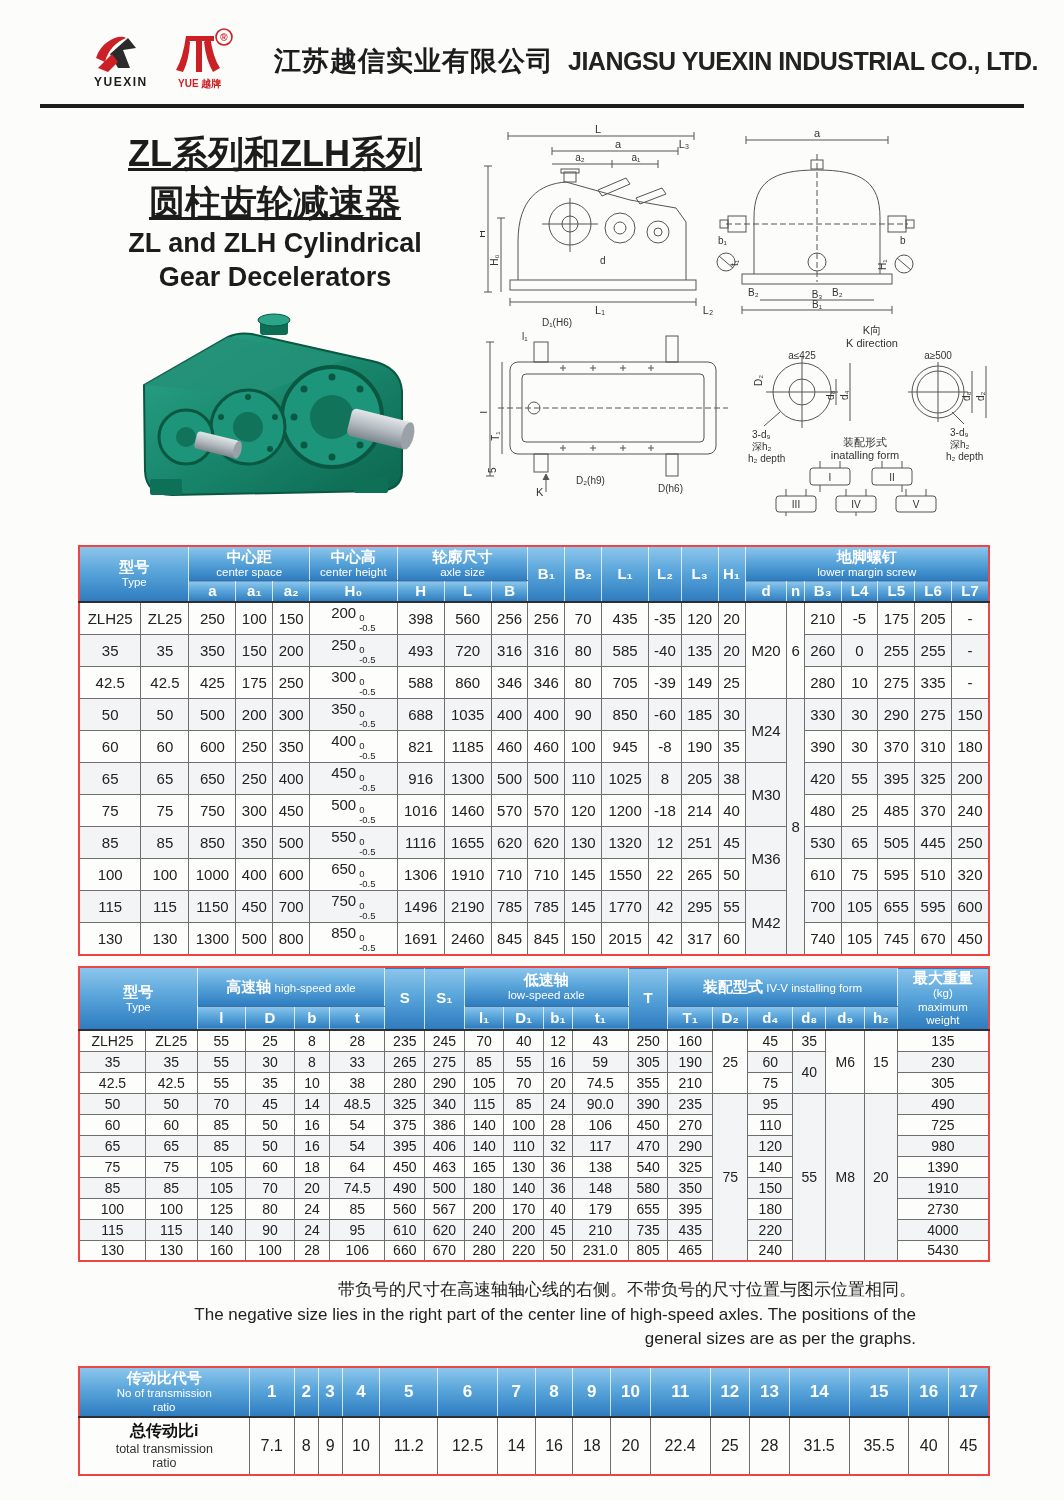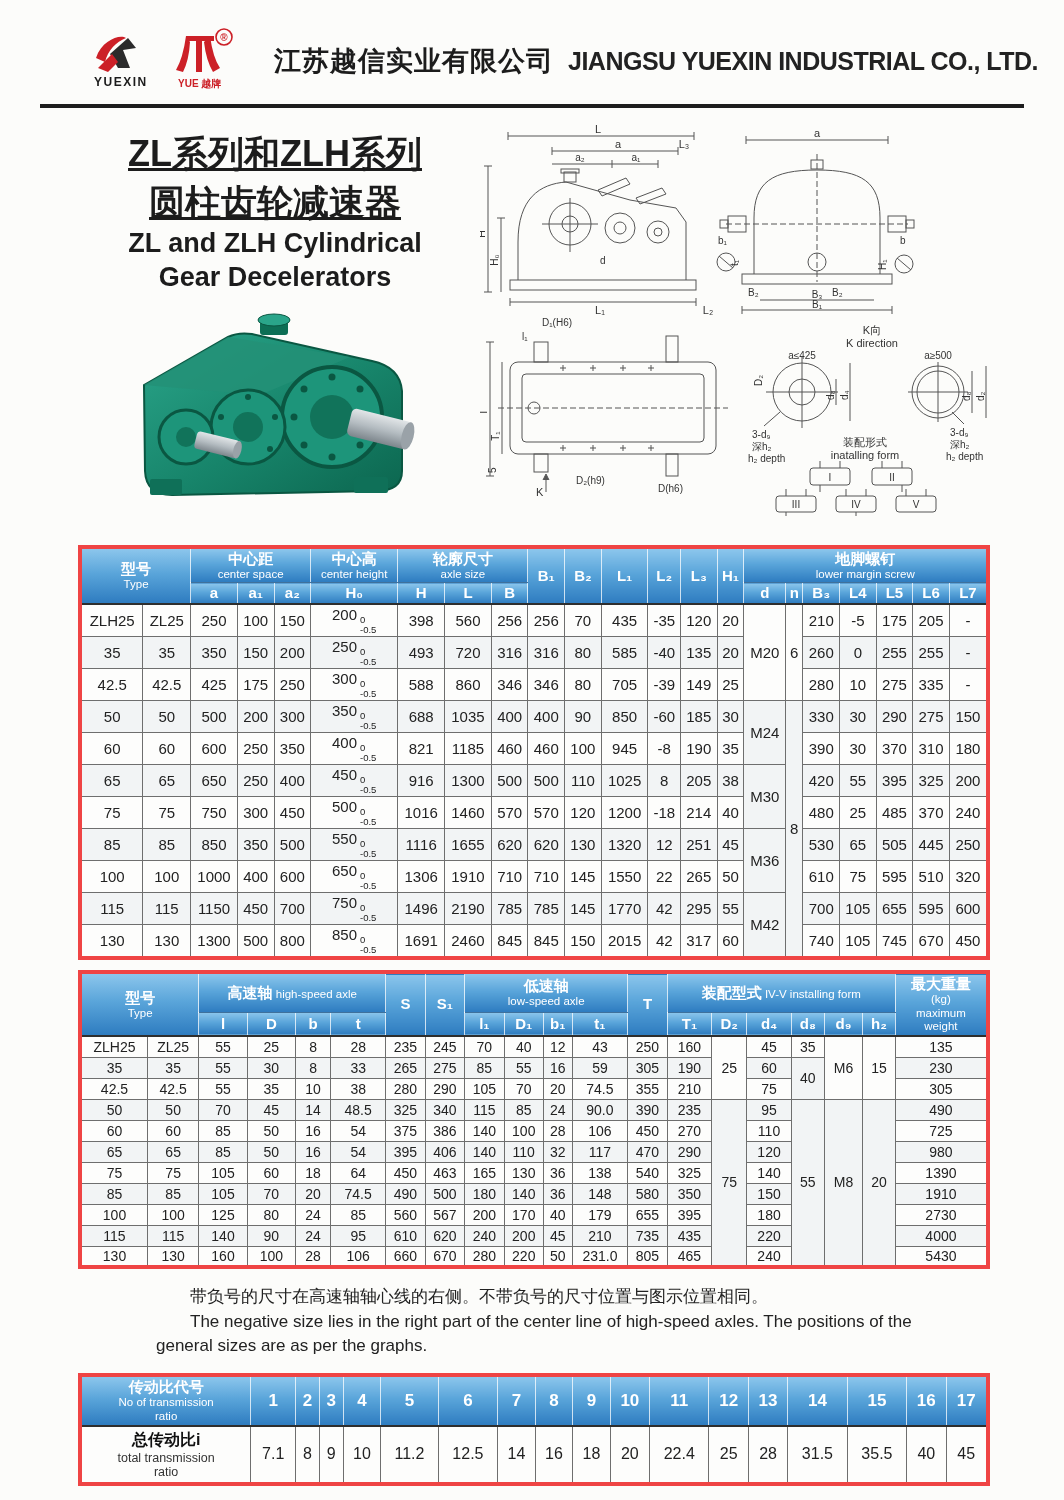--- a/index.html
+++ b/index.html
@@ -17,41 +17,41 @@
   .intro-left { width:440px; flex:0 0 440px; }
   .title-block { text-align:center; padding:8px 20px 0 50px; }
   .title-cn { font-size:36px; font-weight:bold; line-height:1.35;text-decoration:underline; }
   .title-en { font-size:27px; font-weight:bold; line-height:1.25; }
   .product-fig { margin:4px 0 0 70px; }
   .intro-right { flex:1; padding-top:2px; }
   .diagram-svg text { font-family:"Liberation Sans","DejaVu Sans",sans-serif; fill:#333; }
 
   
   .content { margin:0 74px 0 78px; }
-  table.spec { border-collapse:collapse; width:100%; table-layout:auto; border:4px solid #ef4444; background:#0f172a; }
+  table.spec { border-collapse:collapse; width:100%; table-layout:auto; border:2px solid #ef4444; background:#0f172a; }
   table.spec th { background:linear-gradient(180deg,#8cc6ec 0%,#5aa5da 45%,#2e7cc0 100%); color:#fff; border:1px solid rgba(255,255,255,0.75); border-bottom:1px solid #3f719c; font-weight:bold; padding:1px 2px; text-align:center; font-size:15px; line-height:1.2; }
   table.spec thead { border-bottom:2px solid #2e2e2e; }
   table.spec td { border:1px solid #6e6e6e; text-align:center; padding:1px 2px; font-size:15px; color:#222; }
   table.spec tbody tr:nth-child(odd) { background:#fdfdfc; }
   table.spec tbody tr:nth-child(even) { background:#f2f4f5; }
   #dim-table { margin-top:14px; }
   #dim-table tbody td { height:27px; }
   #axle-table { margin-top:10px; }
   #axle-table tbody td { height:21px; font-size:14px; }
   #ratio-table { margin-top:14px; }
   #ratio-table tbody td { font-size:16px; height:58px; }
   #ratio-table th { font-size:17px; }
   .hl-cn { font-weight:bold; font-size:15px; white-space:nowrap; }
   .hl-en { font-weight:normal; font-size:11.5px; white-space:nowrap; }
   td .hl-cn { font-size:16px; color:#111; }
   td .hl-en { font-size:12.5px; color:#333; }
   .tol { display:inline-flex; flex-direction:column; font-size:9.5px; line-height:1.05; vertical-align:-3px; margin-left:3px; text-align:left; font-weight:normal; }
 
   
-  .note { margin:16px 74px 0 78px; font-size:17px; line-height:1.45; color:#222; }
+  .note { margin:16px 74px 0 78px; font-size:17px; line-height:1.45; color:#222;text-align:right; }
   .note p { text-indent:2em; }
 
   
   .pg-footer { margin:26px 40px 0 40px; border-top:4px solid #1d1d1d; padding-top:8px; display:flex; font-size:19px; color:#2a2a2a; }
 </style>
 </head>
 <body>
 
 <div class="page">
 

